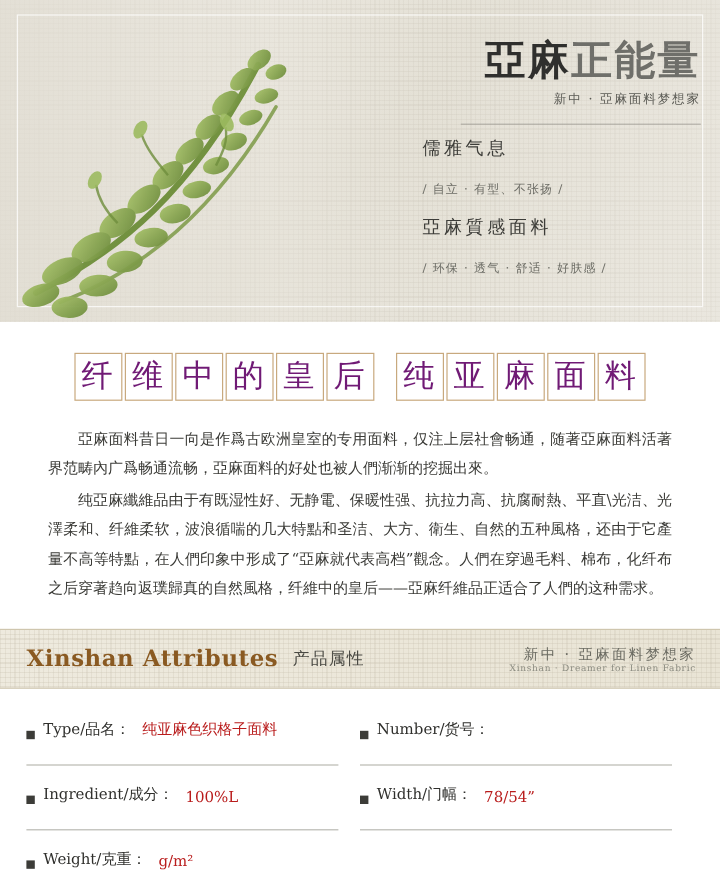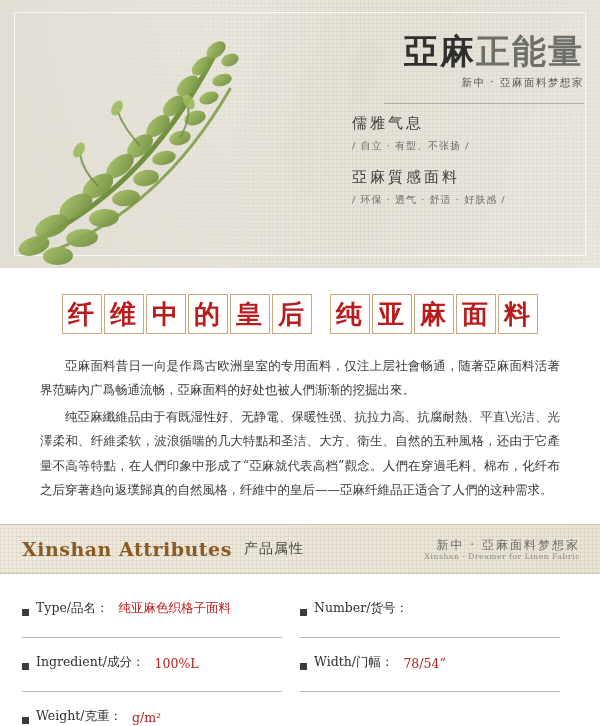--- a/index.html
+++ b/index.html
@@ -48,31 +48,31 @@
   }
   .hero-rule{
     margin:13px 0 10px auto;width:200px;height:1px;
     background:rgba(120,118,110,0.45);
   }
   .hero-line-cn{
     font-family:"DejaVu Serif", serif;
     font-size:15px;color:#3d3d39;letter-spacing:3px;margin-top:2px;
   }
   .hero-line-sm{
-    font-size:10px;color:#6d6d66;letter-spacing:1px;margin-top:6px;
+    font-size:10px;color:#6d6d66;letter-spacing:1px;margin-top:18px;
     font-family:"DejaVu Serif", serif;
   }
   .hero-gap{height:13px;}
 
   
   .mid{position:relative;padding:26px 0 0 0;}
   .mid-title{
     text-align:center;
     font-family:"DejaVu Serif", serif;
-    font-size:30px;color:#b91c1c;font-weight:bold;letter-spacing:2px;
+    font-size:30px;color:#701a75;font-weight:normal;letter-spacing:2px;
     line-height:1;
   }
   .boxchar{
     display:inline-block;width:38px;height:38px;line-height:38px;
     border:1px solid #c8a97e;margin:0 1px;text-align:center;
     font-size:26px;vertical-align:middle;
   }
   .title-space{display:inline-block;width:16px;}
 
   

